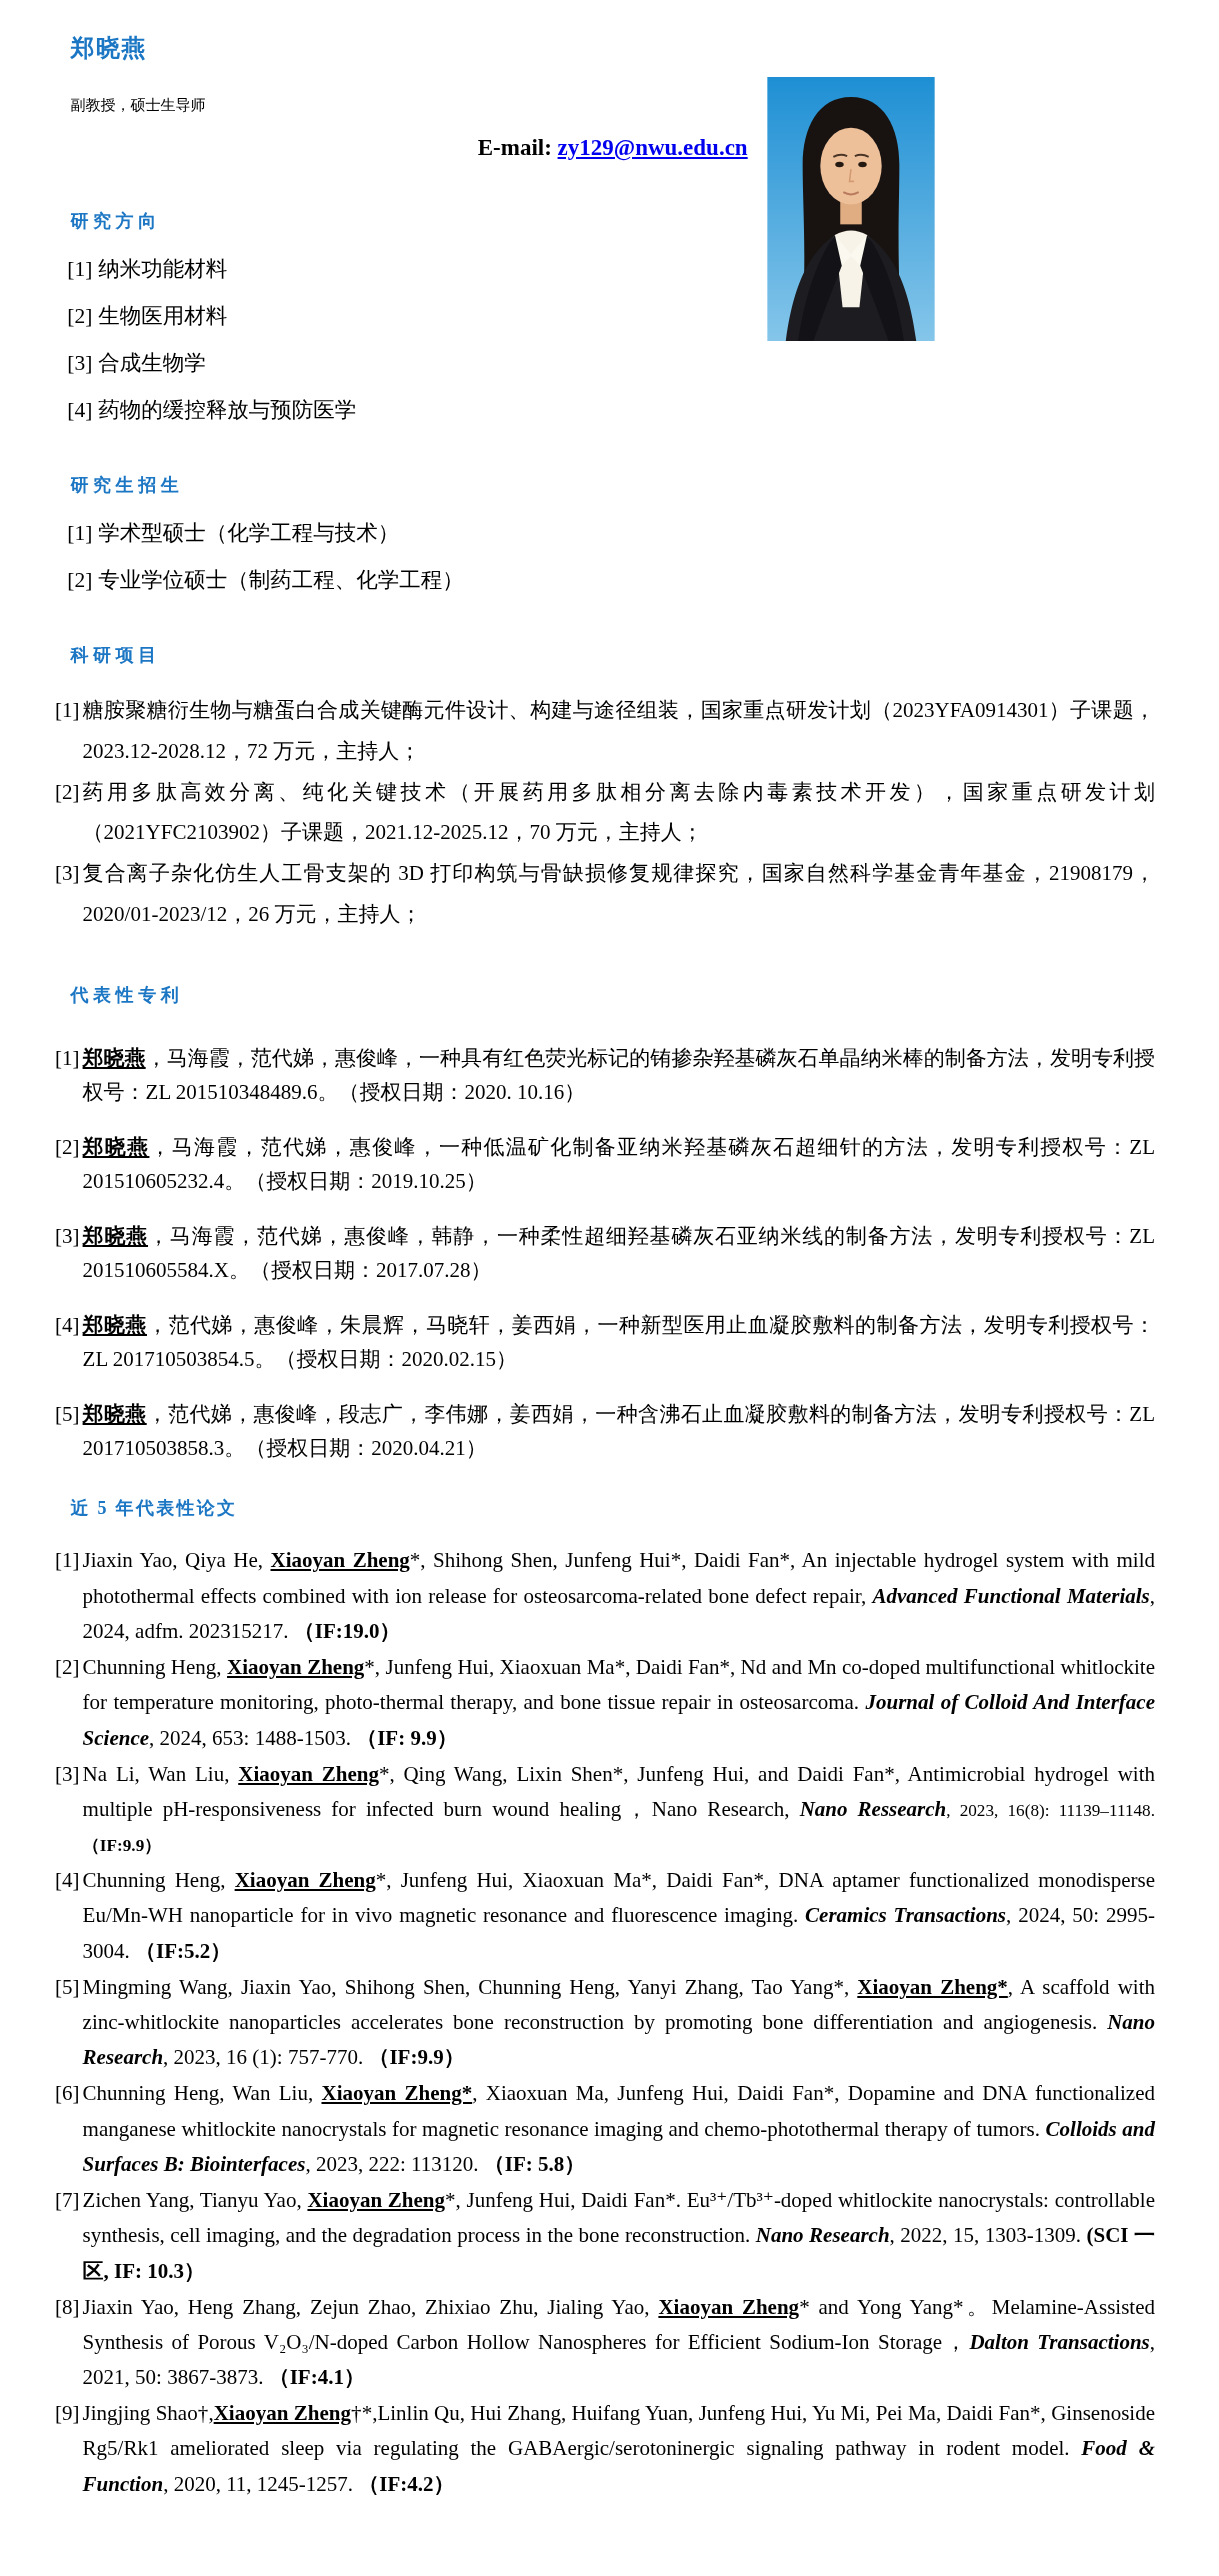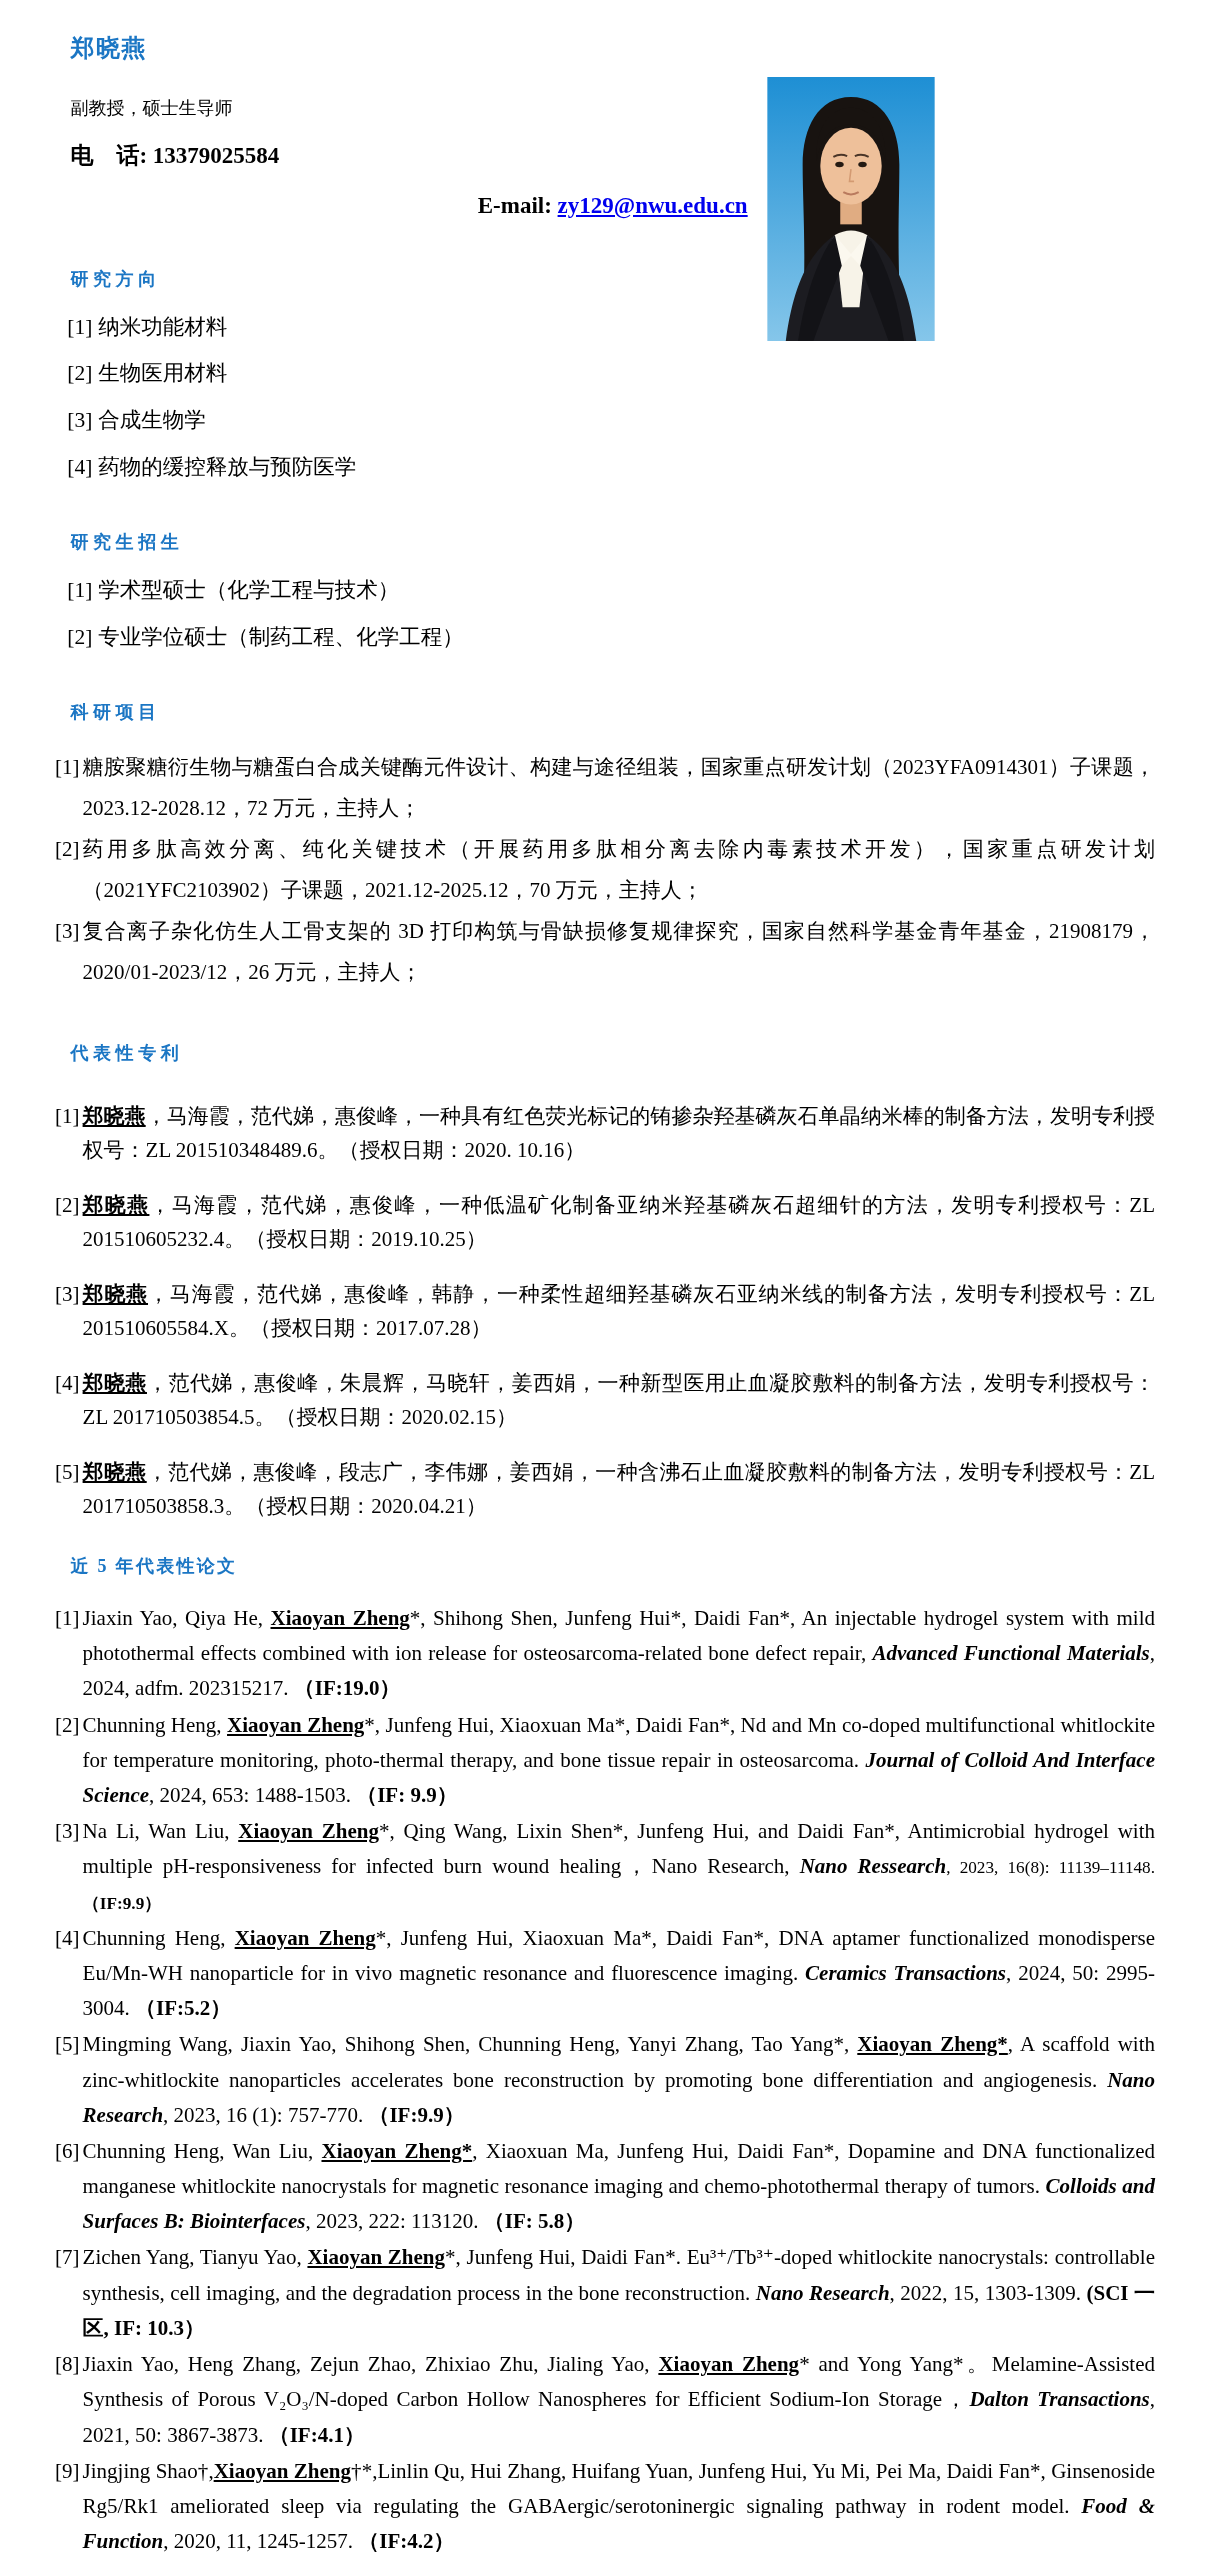--- a/index.html
+++ b/index.html
@@ -12,21 +12,21 @@
     padding: 32px 65px 46px 55px;
     background: #fff;
   }
 
   
   .hdr { position: relative; }
   .name {
     font-size: 24px; font-weight: bold; color: #1b76c4;
     margin: 0 0 32px 15.4px; letter-spacing: 1.5px;
   }
-  .post { font-size: 18px; margin: 0 0 20px 15.4px; }
+  .post { font-size: 15px; margin: 0 0 20px 15.4px; }
   .phone-row { font-size: 23px; font-weight: bold; margin: 0 0 21.5px 15.4px; }
   .email-row { font-size: 23px; font-weight: bold; margin: 0 0 0 15.4px; text-align: center; }
   .email-link { color: #0000ee; text-decoration: underline; cursor: pointer; }
 
   .photo {
     position: absolute; left: 712px; top: 45px;
     width: 168px; height: 264px; overflow: hidden;
   }
   .photo svg { display: block; }
 
@@ -59,21 +59,20 @@
   .rt-sm { font-size: 0.82em; }
 </style>
 </head>
 <body>
 
 <div class="doc">
 
   <div class="hdr">
     <h1 class="name">郑晓燕</h1>
     <p class="post">副教授，硕士生导师</p>
-    <p class="phone-row"><span>电　话:</span> <span>13379025584</span></p>
     <p class="email-row"><span>E-mail:</span> <a class="email-link">zy129@nwu.edu.cn</a></p>
 
     <div class="photo">
       <svg width="168" height="264" viewBox="0 0 218 344" xmlns="http://www.w3.org/2000/svg">
         <defs>
           <linearGradient id="pbg" x1="0" y1="0" x2="0" y2="1">
             <stop offset="0" stop-color="#1e8fd4"></stop>
             <stop offset="1" stop-color="#85c6ea"></stop>
           </linearGradient>
         </defs>

